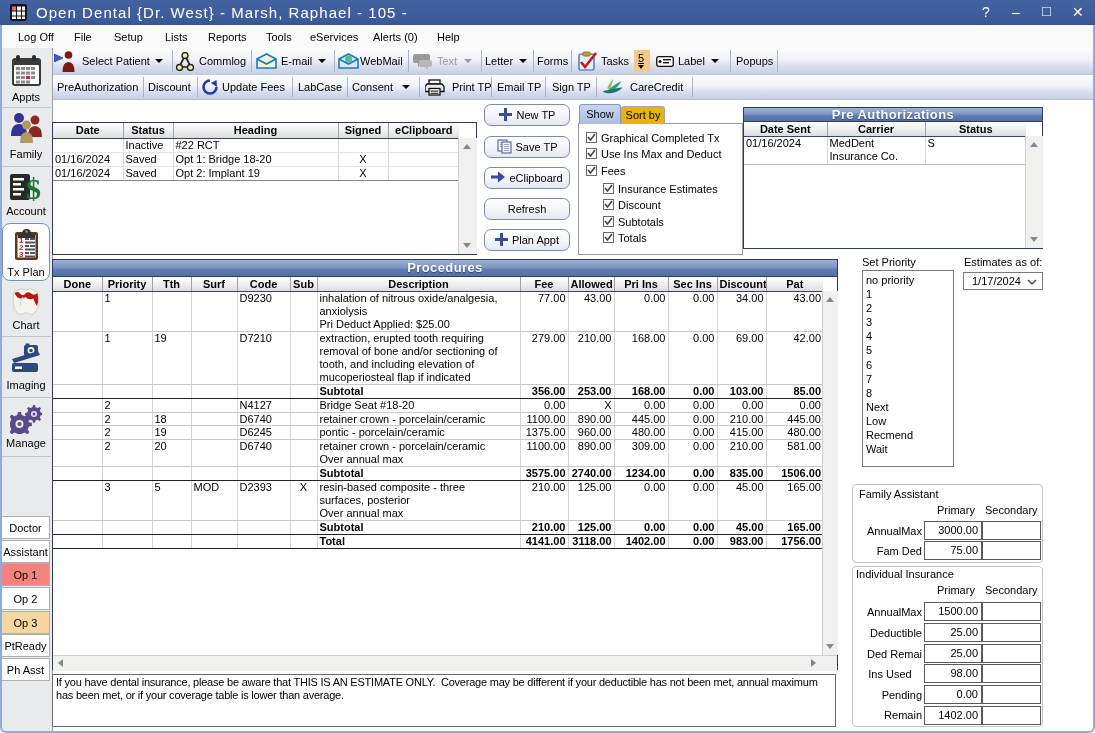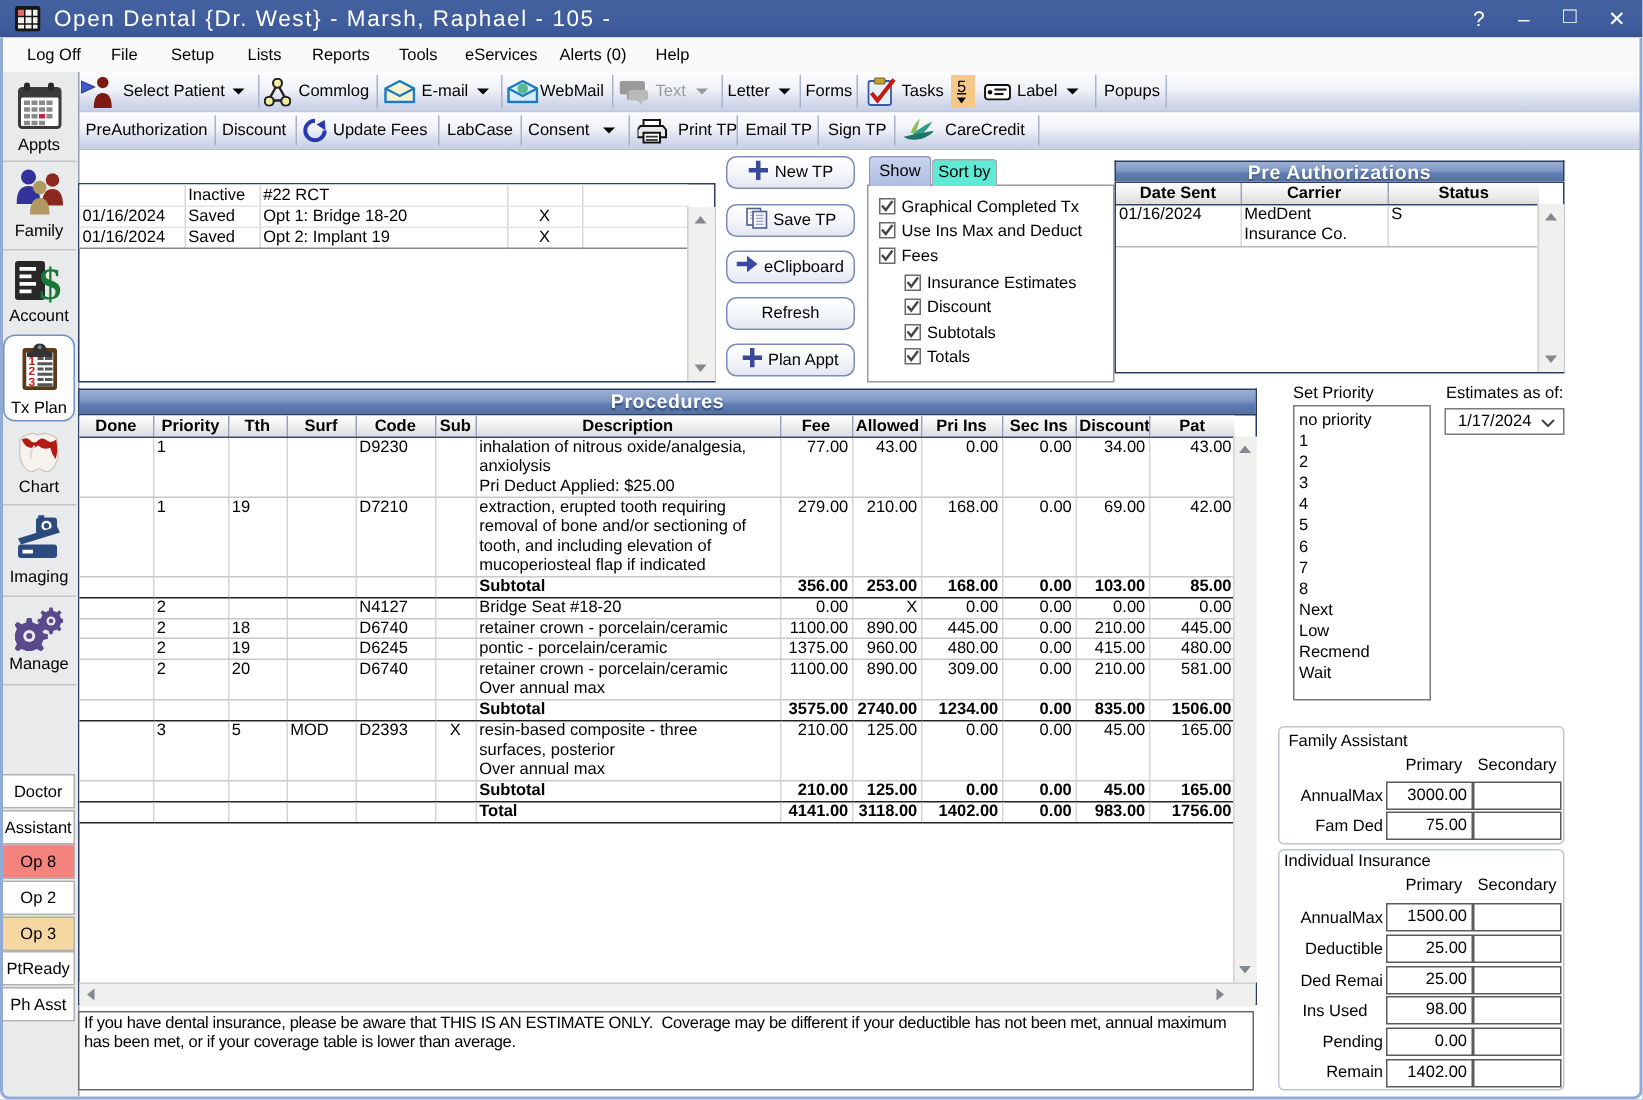--- a/index.html
+++ b/index.html
@@ -290,36 +290,43 @@
     <circle cx="9.5" cy="21" r="4" fill="#e9eaec"></circle>
       <circle cx="24" cy="11" r="3" fill="#e9eaec"></circle>
     <circle cx="9.5" cy="21" r="2" fill="#5a4a8c"></circle>
       <circle cx="24" cy="11" r="1.5" fill="#5a4a8c"></circle>
   </svg>
   <div class="abs modlbl" style="left:0;top:437px">Manage</div>
   <div class="abs sep" style="top:456px"></div>
 
   <div class="abs opcell" style="top:516px">Doctor</div>
   <div class="abs opcell" style="top:540px">Assistant</div>
-  <div class="abs opcell" style="top:563px;background:#f4837d">Op 8</div>
+  <div class="abs opcell" style="top:563px;background:#f4837d">Op 1</div>
   <div class="abs opcell" style="top:587px">Op 2</div>
   <div class="abs opcell" style="top:611px;background:#f7d7a1">Op 3</div>
   <div class="abs opcell" style="top:634px">PtReady</div>
   <div class="abs opcell" style="top:658px">Ph Asst</div>
 
   <div class="abs gbody" style="left:52px;top:122px;width:425px;height:133px">
     <table class="grid" style="width:406px">
       <colgroup>
           <col style="width:70px">
           <col style="width:50px">
           <col style="width:165px">
           <col style="width:50px">
           <col style="width:71px">
         </colgroup>
       <tbody>
+          <tr class="ghead" style="height:15px">
+        <th style="border-bottom:1px solid #36456b;border-right:1px solid #9aa2b8">Date</th>
+        <th style="border-bottom:1px solid #36456b;border-right:1px solid #9aa2b8">Status</th>
+        <th style="border-bottom:1px solid #36456b;border-right:1px solid #9aa2b8">Heading</th>
+        <th style="border-bottom:1px solid #36456b;border-right:1px solid #9aa2b8">Signed</th>
+        <th style="border-bottom:1px solid #36456b">eClipboard</th>
+      </tr>
       <tr style="height:14px">
         <td class="tpc"></td>
             <td class="tpc">Inactive</td>
             <td class="tpc">#22 RCT</td>
             <td class="tpc"></td>
             <td class="tpc2"></td>
       </tr>
       <tr style="height:14px">
         <td class="tpc">01/16/2024</td>
             <td class="tpc">Saved</td>
@@ -354,21 +361,21 @@
   <div class="abs btn" style="top:167px"><svg width="14" height="12" viewBox="0 0 14 12" style="vertical-align:-1px;margin-right:4px">
         <path d="M0 4.5 h7 v-4 l7 5.5 l-7 5.5 v-4 h-7 z" fill="#3948a8"></path>
       </svg>eClipboard</div>
   <div class="abs btn" style="top:198px">Refresh</div>
   <div class="abs btn" style="top:229px"><svg width="13" height="13" viewBox="0 0 13 13" style="vertical-align:-2px;margin-right:4px">
         <path d="M5 0 h3 v5 h5 v3 h-5 v5 h-3 v-5 h-5 v-3 h5 z" fill="#3c4899"></path>
       </svg>Plan Appt</div>
 
   <div class="abs" style="left:578px;top:123px;width:165px;height:132px;border:1px solid #9a9a9a;background:#fff;box-sizing:border-box"></div>
   <div class="abs" style="left:579px;top:104px;width:42px;height:20px;background:linear-gradient(180deg,#c9d4ee,#aebce2);border:1px solid #8a96b8;border-bottom:none;border-radius:3px 3px 0 0;box-sizing:border-box;font-size:11px;text-align:center;line-height:19px">Show</div>
-  <div class="abs" style="left:621px;top:106px;width:44px;height:18px;background:#5eead4;border:1px solid #a8a8a8;border-bottom:none;border-radius:3px 3px 0 0;box-sizing:border-box;font-size:11px;text-align:center;line-height:17px">Sort by</div>
+  <div class="abs" style="left:621px;top:106px;width:44px;height:18px;background:#eab308;border:1px solid #a8a8a8;border-bottom:none;border-radius:3px 3px 0 0;box-sizing:border-box;font-size:11px;text-align:center;line-height:17px">Sort by</div>
   <div class="abs cb" style="left:586px;top:132px">
       <svg width="9" height="9" viewBox="0 0 9 9">
         <path d="M1 4 L3.5 7 L8 1" fill="none" stroke="#444" stroke-width="1.6"></path>
       </svg>
     </div>
   <div class="abs cbl" style="left:601px;top:132px">Graphical Completed Tx</div>
   <div class="abs cb" style="left:586px;top:148px">
       <svg width="9" height="9" viewBox="0 0 9 9">
         <path d="M1 4 L3.5 7 L8 1" fill="none" stroke="#444" stroke-width="1.6"></path>
       </svg>

